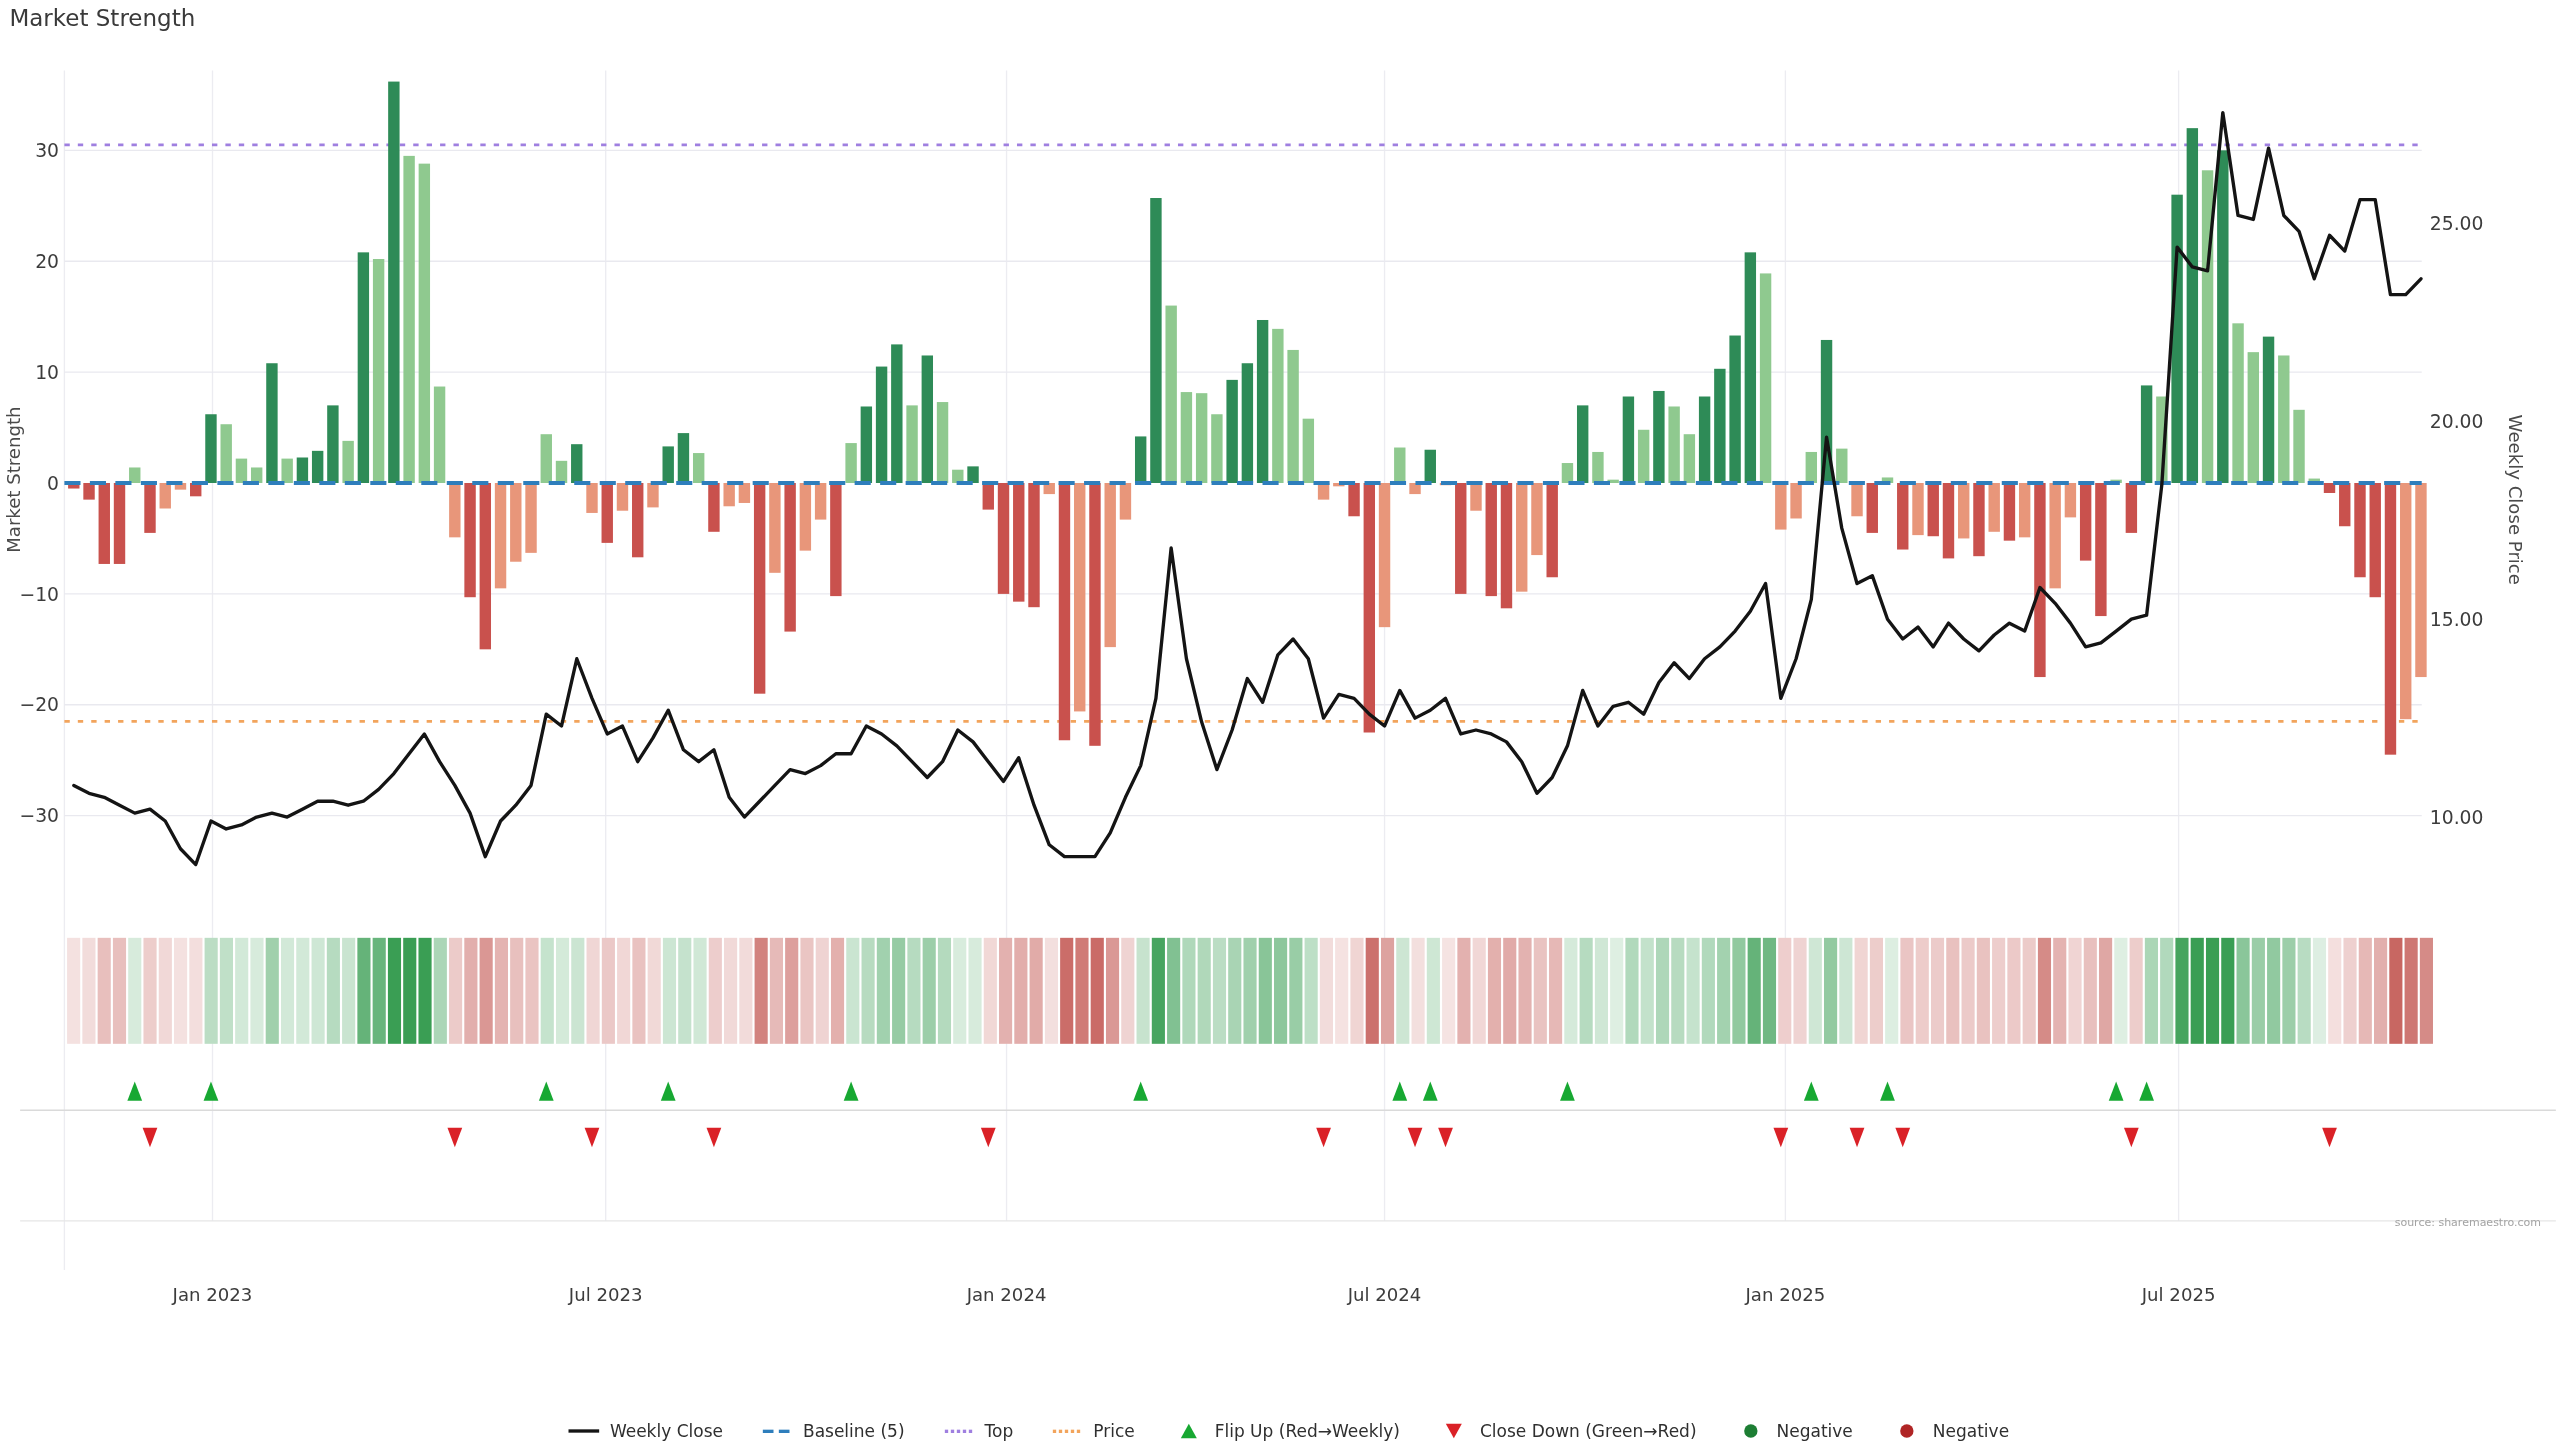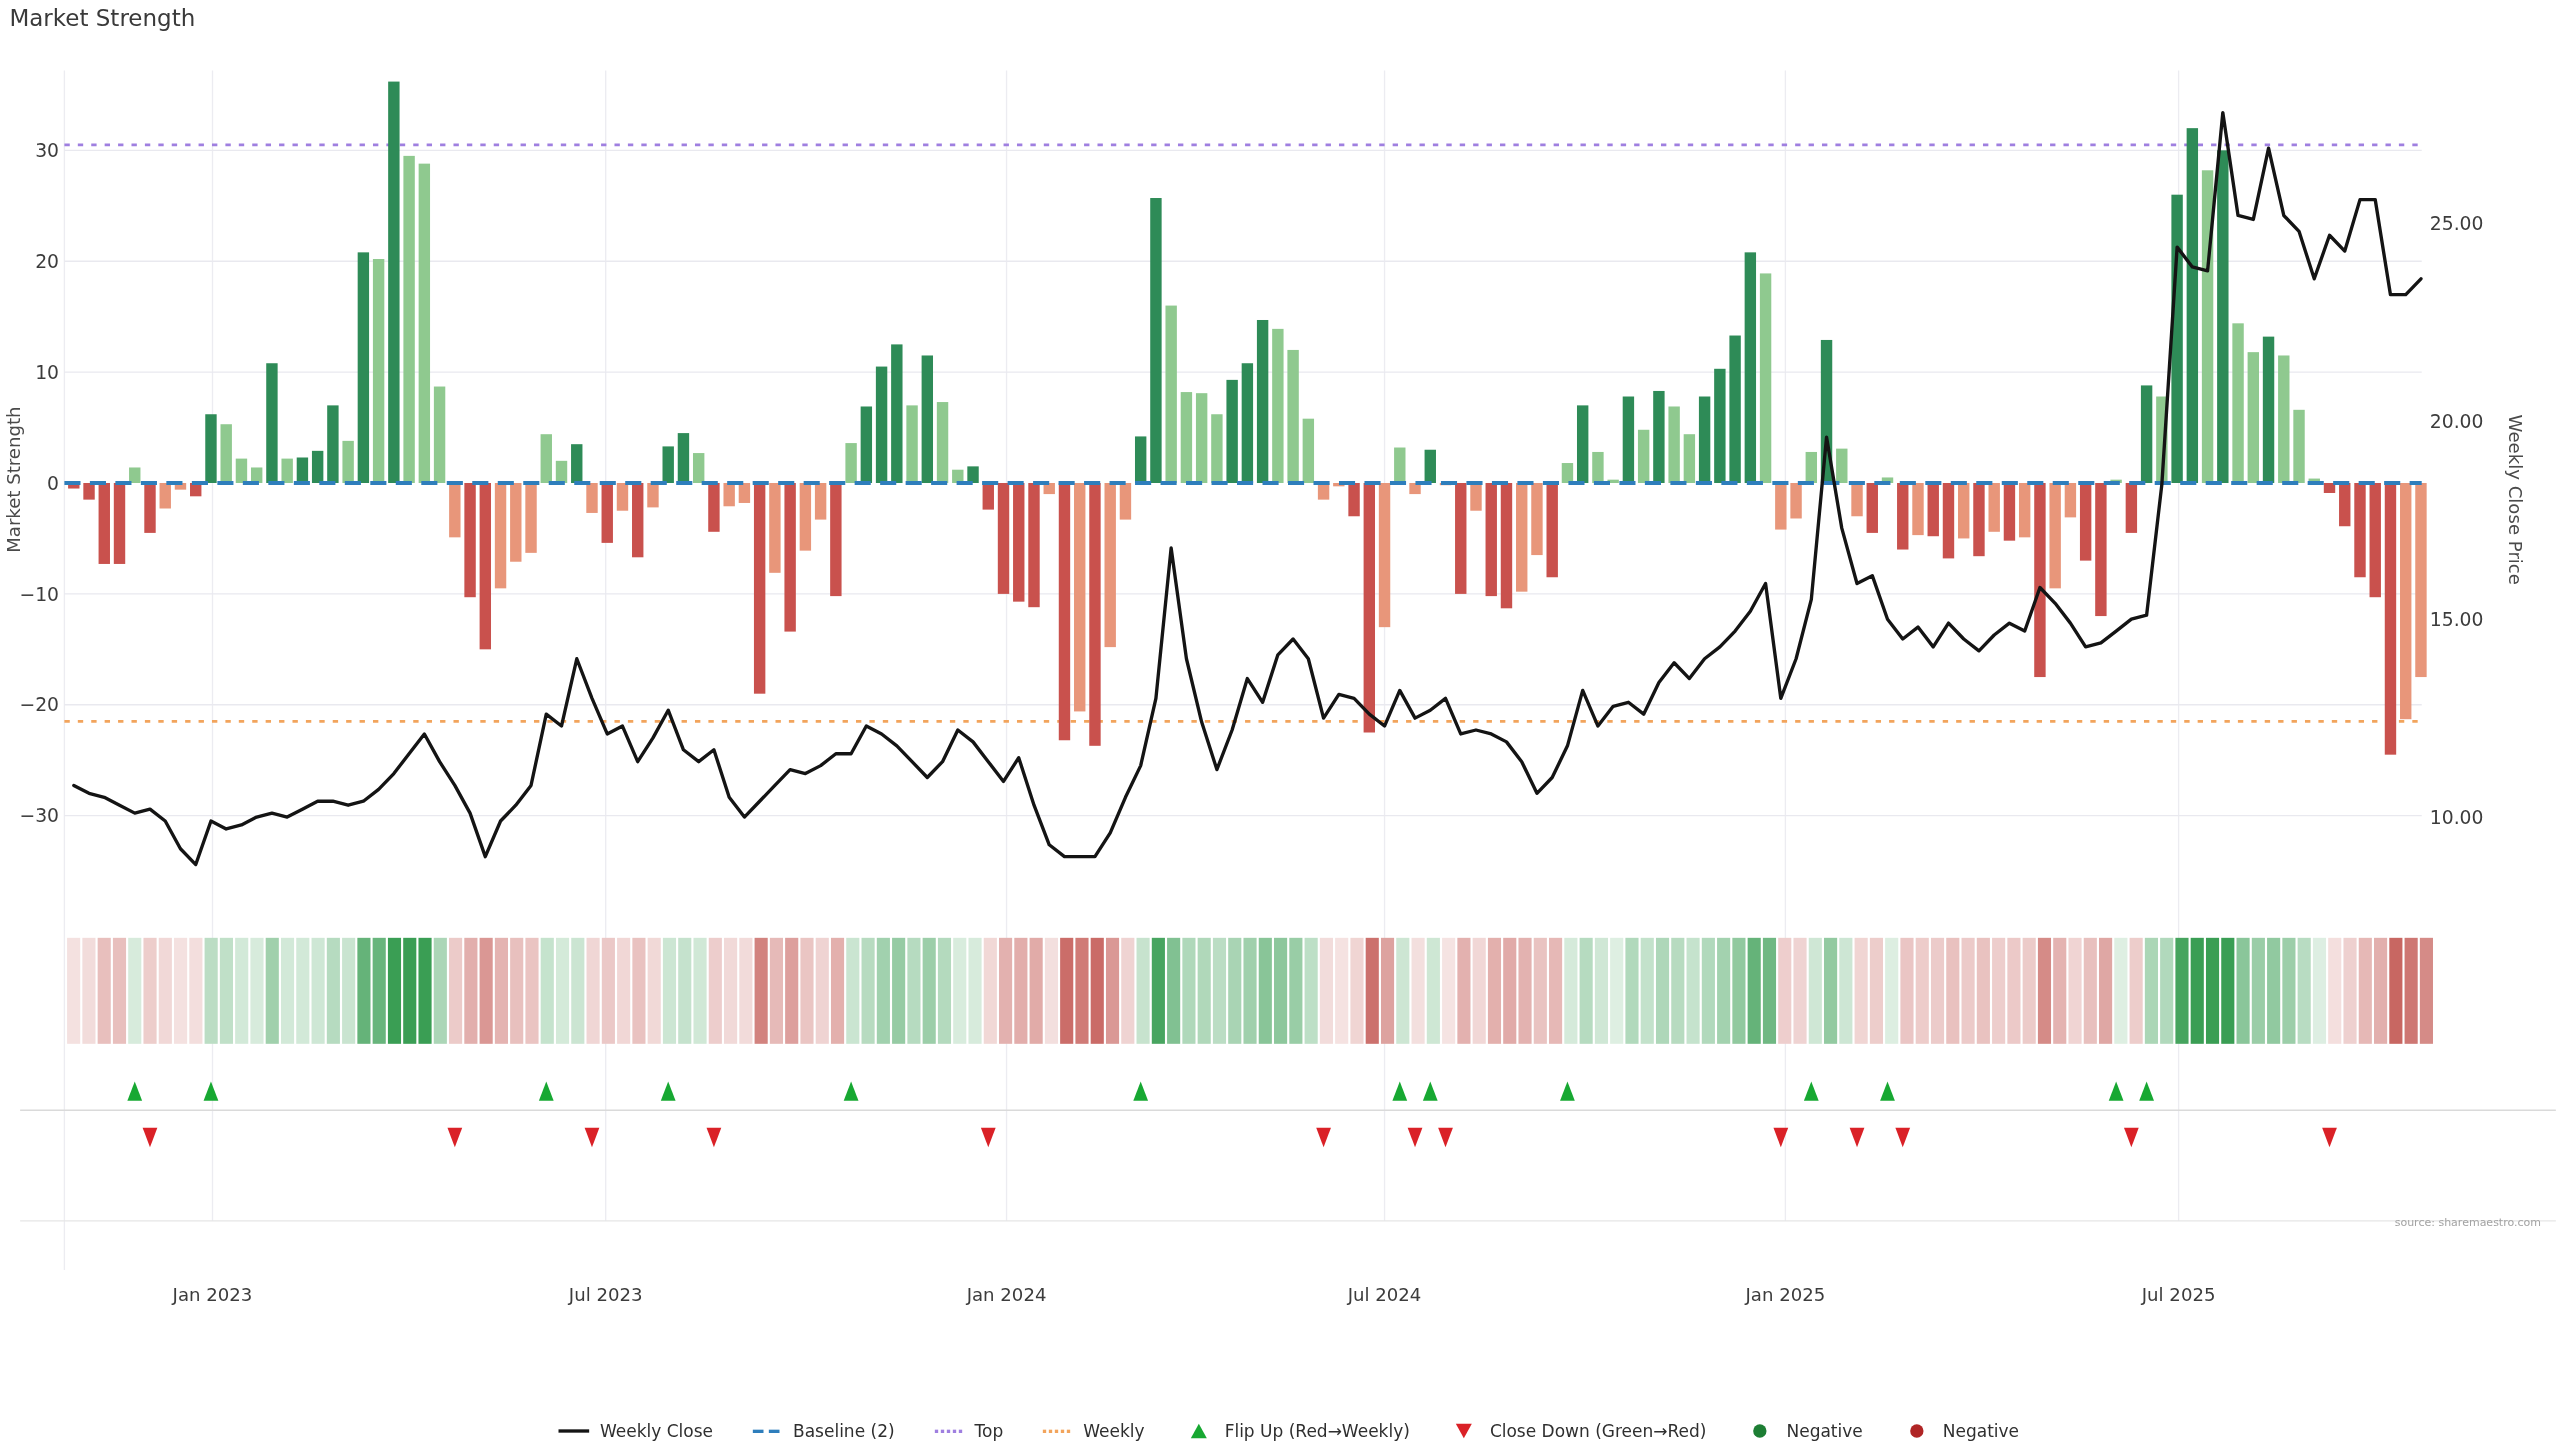--- a/index.html
+++ b/index.html
@@ -419,41 +419,41 @@
         <svg width="35" height="20" viewBox="0 0 52 30">
           <line x1="2" y1="15" x2="48" y2="15" stroke="#141414" stroke-width="5"></line>
         </svg>
         <span>Weekly Close</span>
       </div>
       <div class="legend-item">
         <svg width="35" height="20" viewBox="0 0 52 30">
           <rect x="4" y="13" width="16" height="5" fill="#2e7ebc"></rect>
           <rect x="28" y="13" width="16" height="5" fill="#2e7ebc"></rect>
         </svg>
-        <span>Baseline (2)</span>
+        <span>Baseline (5)</span>
       </div>
       <div class="legend-item">
         <svg width="35" height="20" viewBox="0 0 52 30">
           <rect x="4" y="13" width="5" height="5" fill="#9f7fe0"></rect>
           <rect x="13" y="13" width="5" height="5" fill="#9f7fe0"></rect>
           <rect x="22" y="13" width="5" height="5" fill="#9f7fe0"></rect>
           <rect x="31" y="13" width="5" height="5" fill="#9f7fe0"></rect>
           <rect x="40" y="13" width="5" height="5" fill="#9f7fe0"></rect>
         </svg>
         <span>Top</span>
       </div>
       <div class="legend-item">
         <svg width="35" height="20" viewBox="0 0 52 30">
           <rect x="4" y="13" width="5" height="5" fill="#f2a45c"></rect>
           <rect x="13" y="13" width="5" height="5" fill="#f2a45c"></rect>
           <rect x="22" y="13" width="5" height="5" fill="#f2a45c"></rect>
           <rect x="31" y="13" width="5" height="5" fill="#f2a45c"></rect>
           <rect x="40" y="13" width="5" height="5" fill="#f2a45c"></rect>
         </svg>
-        <span>Weekly</span>
+        <span>Price</span>
       </div>
       <div class="legend-item">
         <svg width="35" height="20" viewBox="0 0 52 30">
           <polygon points="25,4 13,26 37,26" fill="#17a832"></polygon>
         </svg>
         <span>Flip Up (Red→Weekly)</span>
       </div>
       <div class="legend-item">
         <svg width="35" height="20" viewBox="0 0 52 30">
           <polygon points="25,26 13,4 37,4" fill="#da2127"></polygon>

